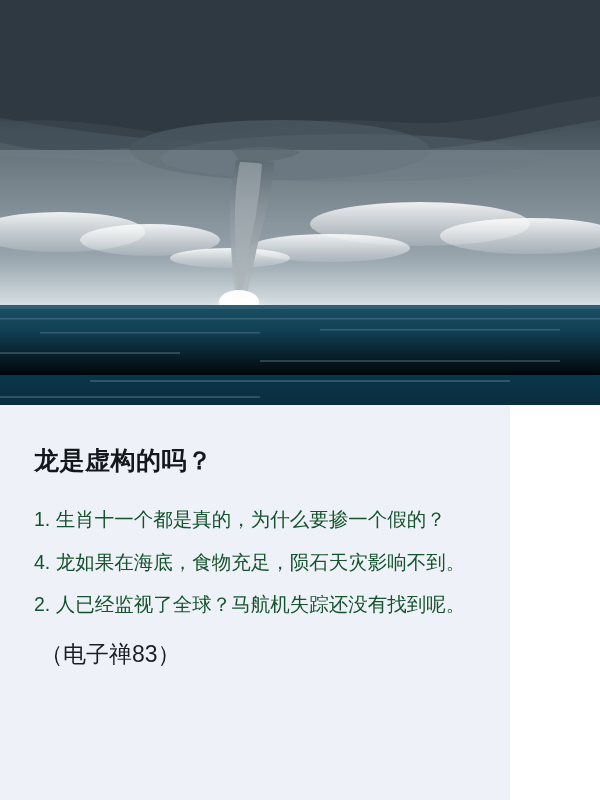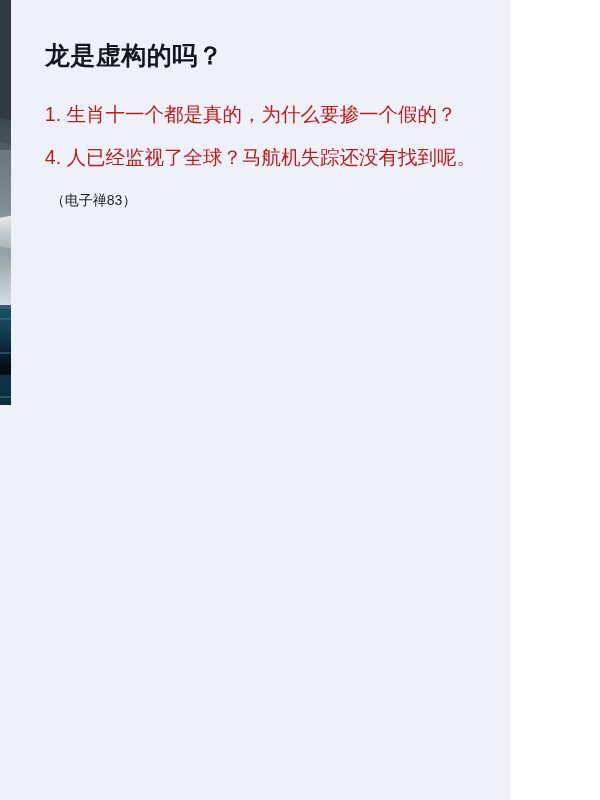--- a/index.html
+++ b/index.html
@@ -12,21 +12,21 @@
     background: #ffffff;
     font-family: "Liberation Sans", sans-serif;
     overflow: hidden;
   }
   .card {
     width: 510px;
     height: 800px;
     position: relative;
     background: #eef1f7;
     display: flex;
-    flex-direction: row;
+    flex-direction: column;
   }
 
   
   .photo {
     position: relative;
     width: 600px;
     height: 405px;
     overflow: hidden;
     background: #0c1a24;
   }
@@ -51,27 +51,27 @@
     margin: 0 0 30px 0;
     line-height: 1.25;
   }
   .list {
     list-style: none;
     margin: 0;
     padding: 0;
   }
   .list li {
     font-size: 19.5px;
-    color: #b91c1c;
+    color: #14532d;
     line-height: 1.35;
     margin-bottom: 16px;
     white-space: nowrap;
   }
   .signature {
-    font-size: 14px;
+    font-size: 23px;
     color: #1b1f25;
     margin-top: 22px;
     padding-left: 6px;
   }
 </style>
 </head>
 <body>
 
 <div class="card">
 
@@ -155,18 +155,19 @@
         <rect x="0" y="396" width="260" height="2"></rect>
       </g>
       <rect x="0" y="305" width="600" height="100" fill="#06293a" opacity="0.18"></rect>
     </svg>
   </div>
 
   <div class="panel">
     <h1 class="headline">龙是虚构的吗？</h1>
     <ul class="list">
       <li>1. 生肖十一个都是真的，为什么要掺一个假的？</li>
-      <li>4. 人已经监视了全球？马航机失踪还没有找到呢。</li>
+      <li>4. 龙如果在海底，食物充足，陨石天灾影响不到。</li>
+      <li>2. 人已经监视了全球？马航机失踪还没有找到呢。</li>
     </ul>
     <div class="signature">（电子禅83）</div>
   </div>
 
 </div>
 
 </body></html>

